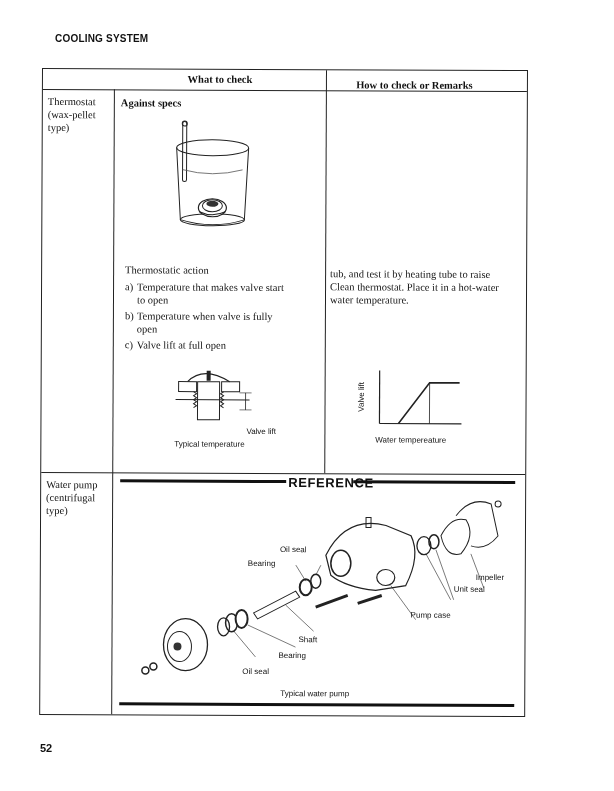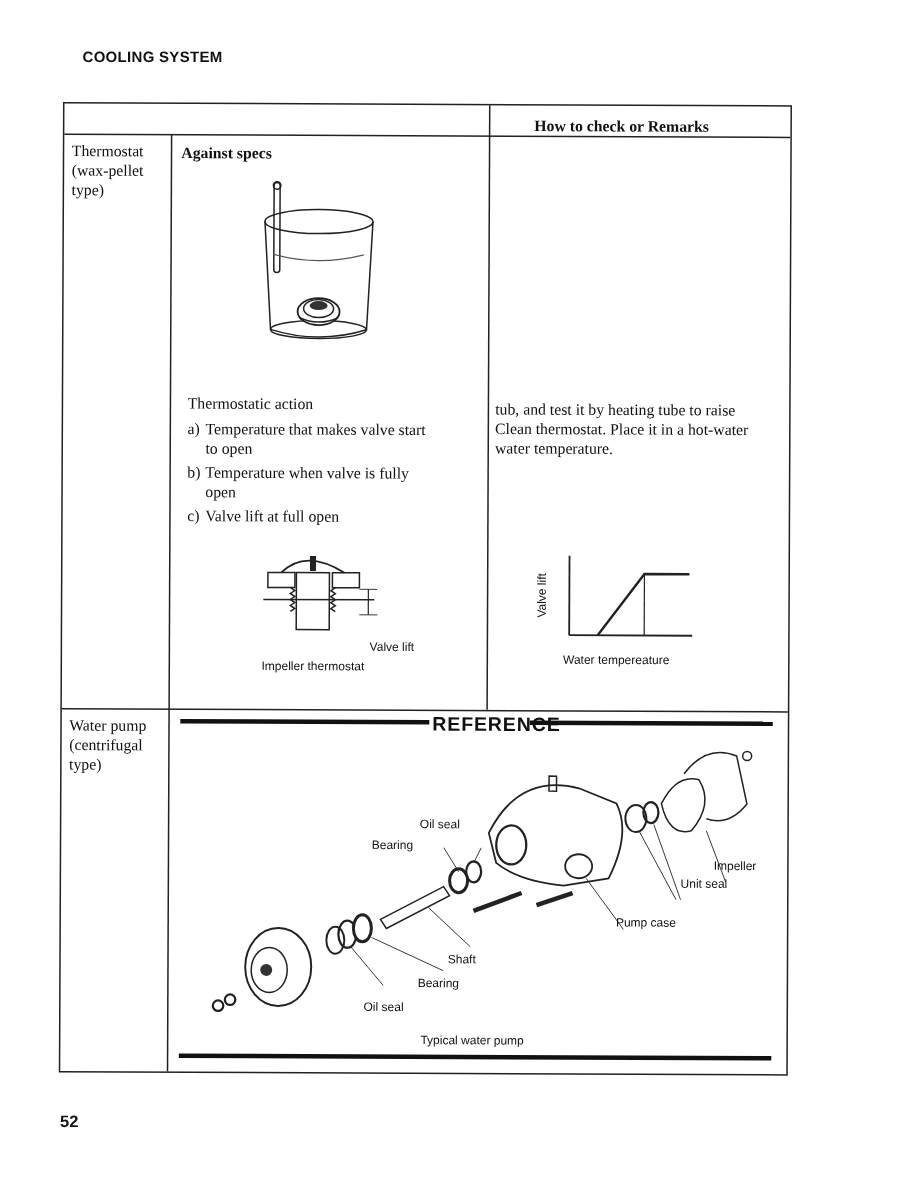--- a/index.html
+++ b/index.html
@@ -21,20 +21,21 @@
 
 <div class="hdr">COOLING SYSTEM</div>
 
 <div class="tbl">
 
   <div class="hline" style="left:0;top:20px;width:484px;"></div>
   <div class="vline" style="left:283px;top:0;height:403px;"></div>
   <div class="vline" style="left:71px;top:20px;height:625px;"></div>
   <div class="hline" style="left:0;top:403px;width:484px;"></div>
 
+  <div class="th" style="left:71px;top:4px;width:212px;">What to check</div>
   <div class="th" style="left:283px;top:9px;width:177px;">How to check or Remarks</div>
 
   <div class="cell-text" style="left:5px;top:26px;">
     <div>Thermostat</div>
     <div>(wax-pellet</div>
     <div>type)</div>
   </div>
   <div class="cell-text" style="left:78px;top:27px;font-weight:bold;">Against specs</div>
 
   <svg style="left:130px;top:50px;" width="80" height="110" viewBox="0 0 80 110">
@@ -79,21 +80,21 @@
     <rect x="48" y="14" width="18" height="10" fill="none" stroke="#222"></rect>
     <rect x="24" y="14" width="22" height="38" fill="#fff" stroke="#222"></rect>
     <path d="M20 24 l3 2 -3 2 3 2 -3 2 3 2 -3 2 3 2 -3 2" fill="none" stroke="#222"></path>
     <path d="M50 24 l-3 2 3 2 -3 2 3 2 -3 2 3 2 -3 2 3 2" fill="none" stroke="#222"></path>
     <line x1="2" y1="32" x2="76" y2="32" stroke="#222"></line>
     <line x1="72" y1="25" x2="72" y2="42" stroke="#222" stroke-width=".8"></line>
     <line x1="66" y1="25" x2="78" y2="25" stroke="#222" stroke-width=".6"></line>
     <line x1="66" y1="42" x2="78" y2="42" stroke="#222" stroke-width=".6"></line>
   </svg>
   <div class="small" style="left:205px;top:357px;">Valve lift</div>
-  <div class="small" style="left:133px;top:370px;">Impeller thermostat</div>
+  <div class="small" style="left:133px;top:370px;">Typical temperature</div>
 
   <svg style="left:328px;top:300px;" width="100" height="60" viewBox="0 0 100 60">
     <line x1="10" y1="0" x2="10" y2="53" stroke="#222" stroke-width="1.2"></line>
     <line x1="10" y1="53" x2="92" y2="53" stroke="#222" stroke-width="1.2"></line>
     <polyline points="29,53 60,12 90,12" fill="none" stroke="#222" stroke-width="1.6"></polyline>
     <line x1="60" y1="12" x2="60" y2="53" stroke="#222" stroke-width=".8"></line>
   </svg>
   <div class="small" style="left:305px;top:322px;transform:rotate(-90deg);">Valve lift</div>
   <div class="small" style="left:334px;top:365px;">Water tempereature</div>
 

